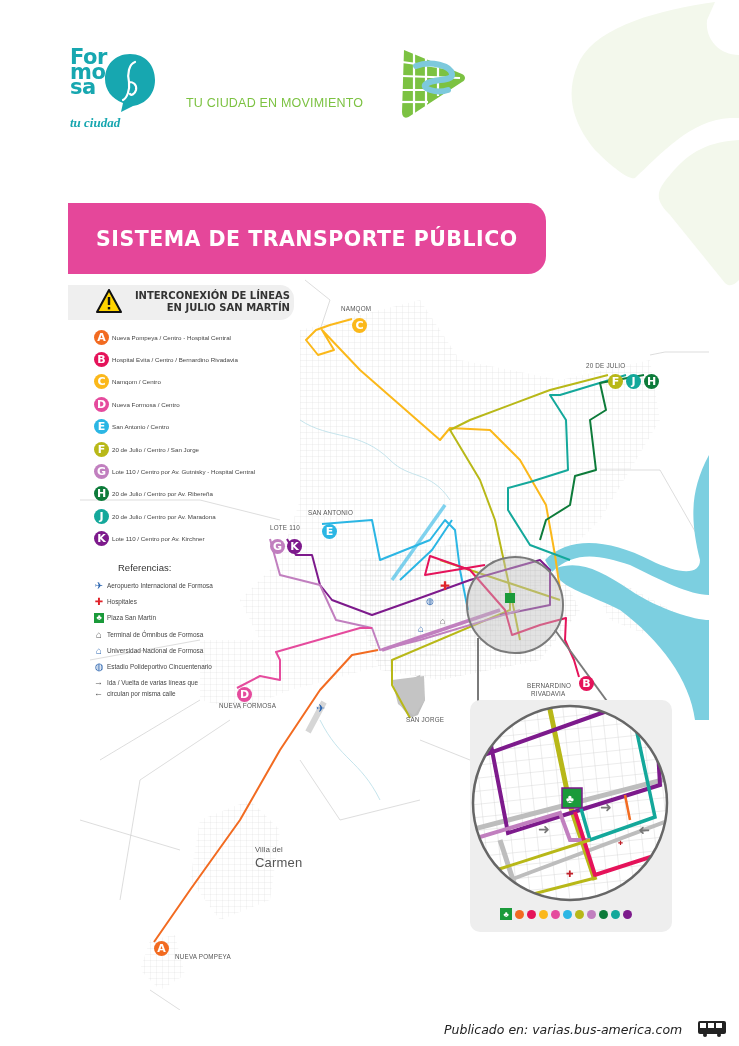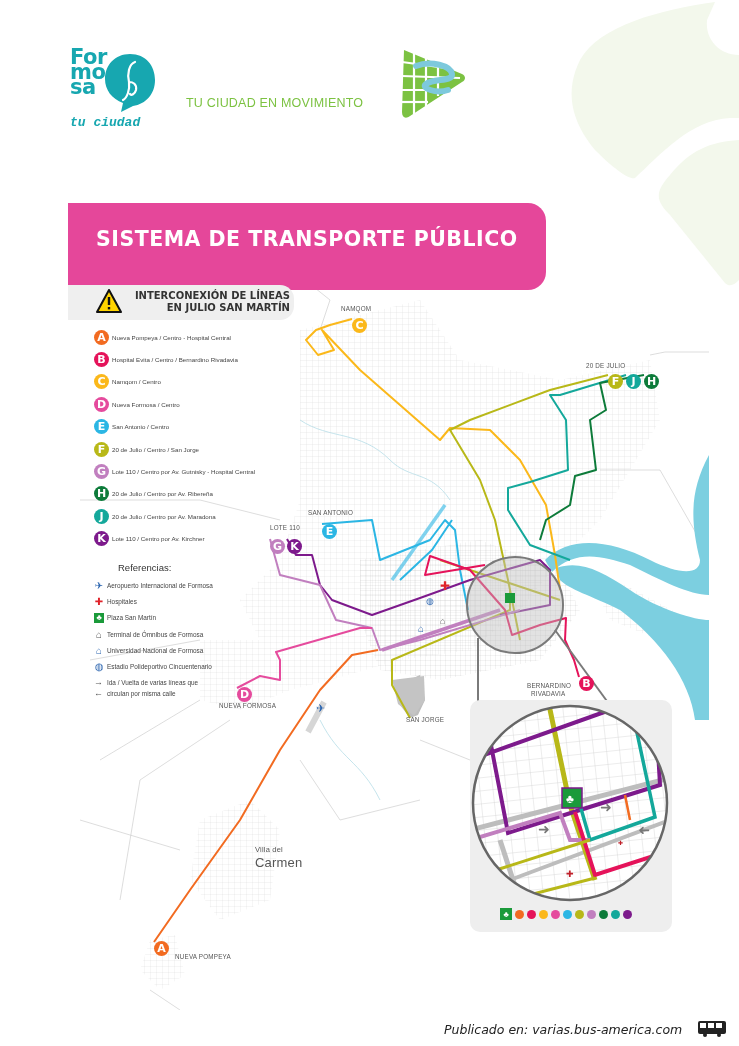--- a/index.html
+++ b/index.html
@@ -6,31 +6,31 @@
   html, body { width: 739px; height: 1046px; background: #ffffff; overflow: hidden; }
   body { position: relative; font-family: "Liberation Sans", sans-serif; color: #333; }
 
   .bg-leaf { position: absolute; top: 0; left: 560px; width: 179px; height: 300px; }
 
   
   .logo-formosa { position: absolute; left: 70px; top: 50px; width: 95px; height: 80px; }
   .lf-text { position: absolute; left: 0; top: 0; color: #17a7b0; font-weight: 900; font-size: 21px; line-height: 15px; letter-spacing: -0.5px; font-family: "DejaVu Sans", sans-serif; }
   .lf-text div { height: 15px; }
   .lf-bubble { position: absolute; left: 33px; top: 2px; width: 54px; height: 60px; }
-  .lf-sub { position: absolute; left: 0; top: 65px; color: #17a7b0; font-weight: bold; font-style: italic; font-size: 13px; font-family: Liberation Mono, monospace; white-space: nowrap; }
+  .lf-sub { position: absolute; left: 0; top: 65px; color: #17a7b0; font-weight: bold; font-style: italic; font-size: 13px; font-family: Liberation Serif, serif; white-space: nowrap; }
 
   .logo-fermoza { position: absolute; left: 186px; top: 56px; width: 280px; height: 72px; }
   .fz-title { position: absolute; left: 0; top: 0; font-size: 39px; font-weight: 900; letter-spacing: 1px; font-family: "DejaVu Sans", sans-serif; line-height: 40px; white-space: nowrap; }
   .fz-title .p { color: #e4468f; }
   .fz-title .b { color: #7dc9dc; }
   .fz-sub { position: absolute; left: 0; top: 40px; font-size: 12.5px; color: #7cc242; font-family: "Liberation Sans", sans-serif; white-space: nowrap; letter-spacing: 0.2px; }
   .fz-icon { position: absolute; left: 210px; top: -10px; width: 70px; height: 74px; }
 
   
-  .banner { position: absolute; left: 68px; top: 203px; width: 478px; height: 87px; background: #e5479a; border-radius: 0 18px 18px 0; }
+  .banner { position: absolute; left: 68px; top: 203px; width: 478px; height: 71px; background: #e5479a; border-radius: 0 18px 18px 0; }
   .banner-title { position: absolute; left: 28px; top: 24px; color: #fff; font-weight: 900; font-size: 20.5px; letter-spacing: 0.5px; font-family: "DejaVu Sans", sans-serif; white-space: nowrap; }
 
   
   .notice { position: absolute; left: 68px; top: 285px; width: 226px; height: 35px; background: #efefef; border-radius: 0 14px 14px 0; }
   .notice-icon { position: absolute; left: 28px; top: 4px; width: 26px; height: 24px; }
   .notice-text { position: absolute; left: 52px; top: 5px; font-size: 10px; font-weight: bold; color: #333; line-height: 12px; text-align: right; width: 170px; font-family: "DejaVu Sans", sans-serif; }
 
   
   .map { position: absolute; left: 68px; top: 270px; width: 641px; height: 740px; }
 

